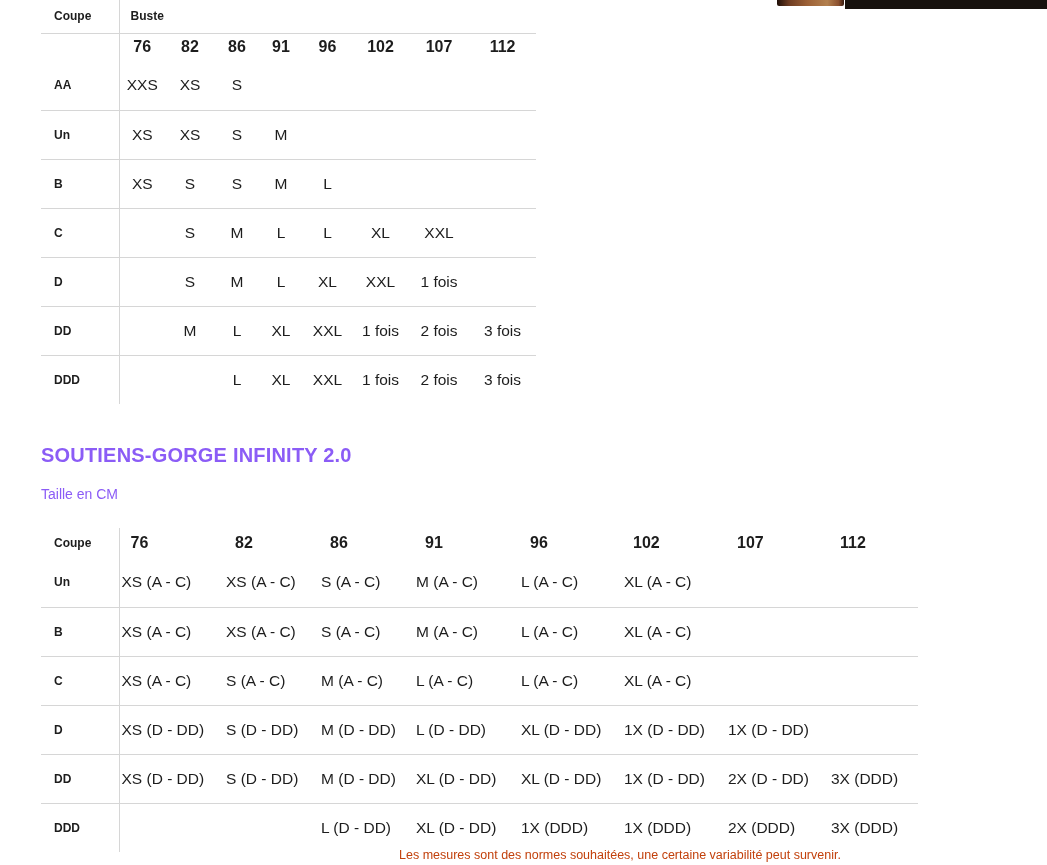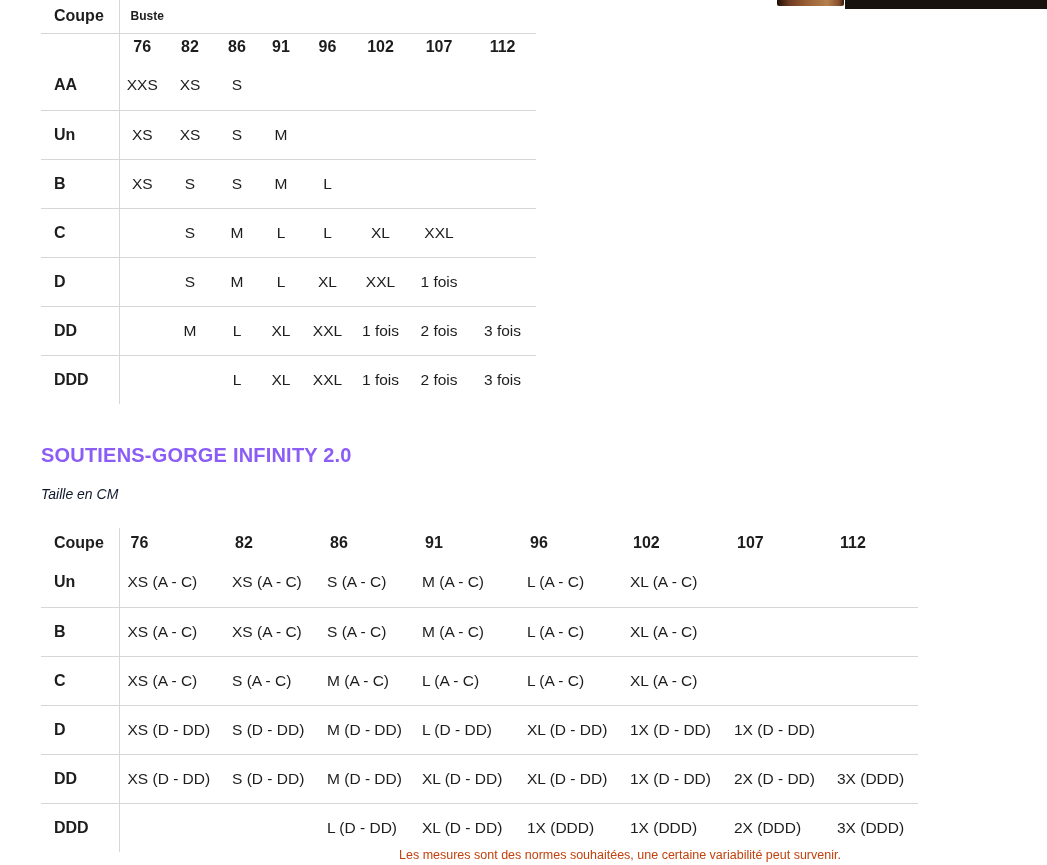--- a/index.html
+++ b/index.html
@@ -24,35 +24,35 @@
   th, td { padding: 0; font-weight: normal; vertical-align: middle; white-space: nowrap; overflow: hidden; }
 
   .t1 { position: absolute; left: 41px; top: 0; width: 495px; }
   .t1 td { text-align: center; font-size: 15.5px; }
   .t1 tbody tr { height: 49px; }
   .t1-head1 { height: 33px; }
   .t1-head2 { height: 28px; }
   .t1num { font-weight: bold; text-align: center; font-size: 16px; }
 
   .t2 { position: absolute; left: 41px; top: 528px; width: 877px; }
-  .t2 td { text-align: left; padding-left: 8px; font-size: 15.5px; }
+  .t2 td { text-align: left; padding-left: 2px; font-size: 15.5px; }
   .t2 tbody tr { height: 49px; }
   .t2-head { height: 30px; }
   .t2num { font-weight: bold; text-align: left; padding-left: 11px; font-size: 16px; }
 
-  .lbl { font-weight: bold; text-align: left; padding-left: 13px; font-size: 16px; }
+  .lbl { font-weight: bold; text-align: left; padding-left: 13px; font-size: 12px; }
   .buste { font-weight: bold; text-align: left; padding-left: 11px; font-size: 12px; }
   .vline { border-right: 1px solid #d6d6d6; }
   .hr > th, .hr > td { border-bottom: 1px solid #d6d6d6; }
 
   .title {
     position: absolute; left: 41px; top: 444px; margin: 0;
     font-size: 20px; font-weight: bold; letter-spacing: 0.2px; color: #8b5cf6;
   }
-  .subtitle { position: absolute; left: 41px; top: 486px; font-size: 14px; color: #0f172a; font-style: italic; }
+  .subtitle { position: absolute; left: 41px; top: 486px; font-size: 14px; color: #8b5cf6; }
   .footnote { position: absolute; left: 399px; top: 848px; font-size: 12.5px; color: #c2410c; }
 </style>
 </head>
 <body>
 
 <div class="photo-fragment"></div>
 <div class="dark-bar"></div>
 
 <table class="t1">
   <colgroup>

